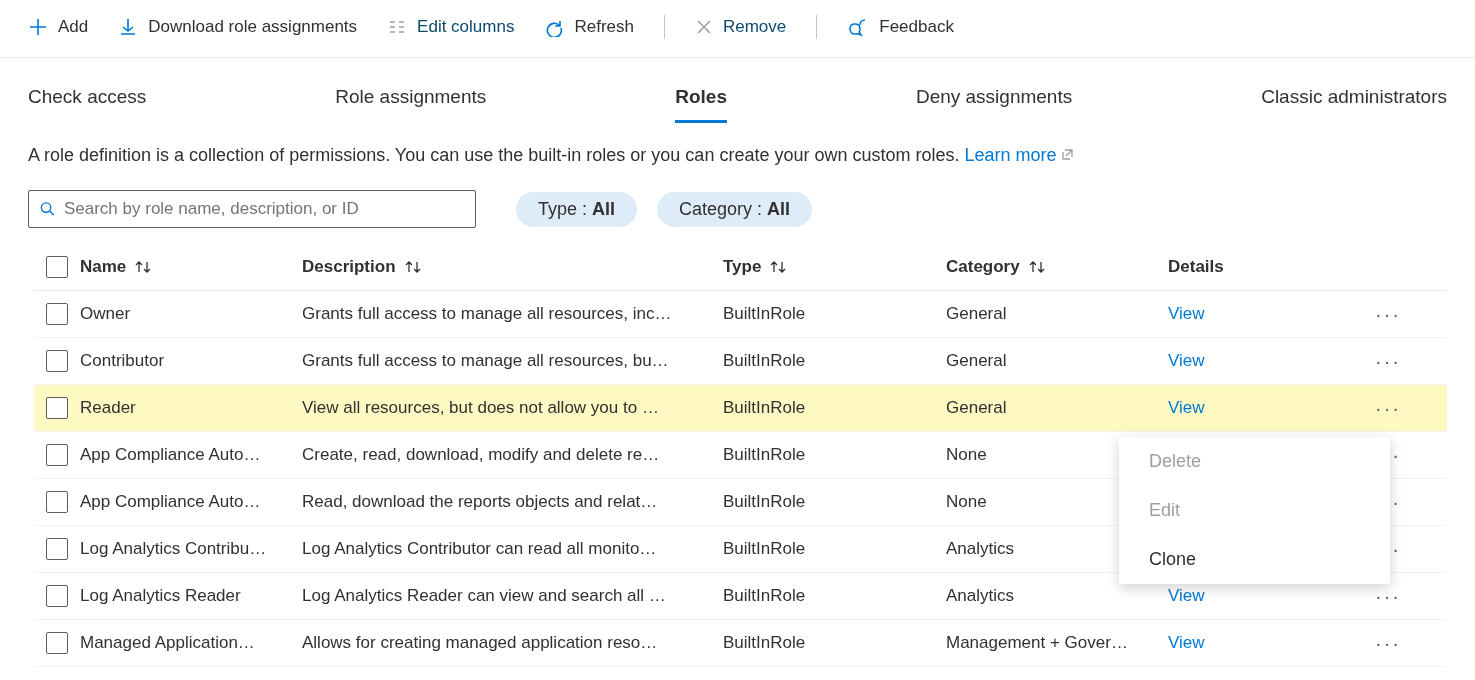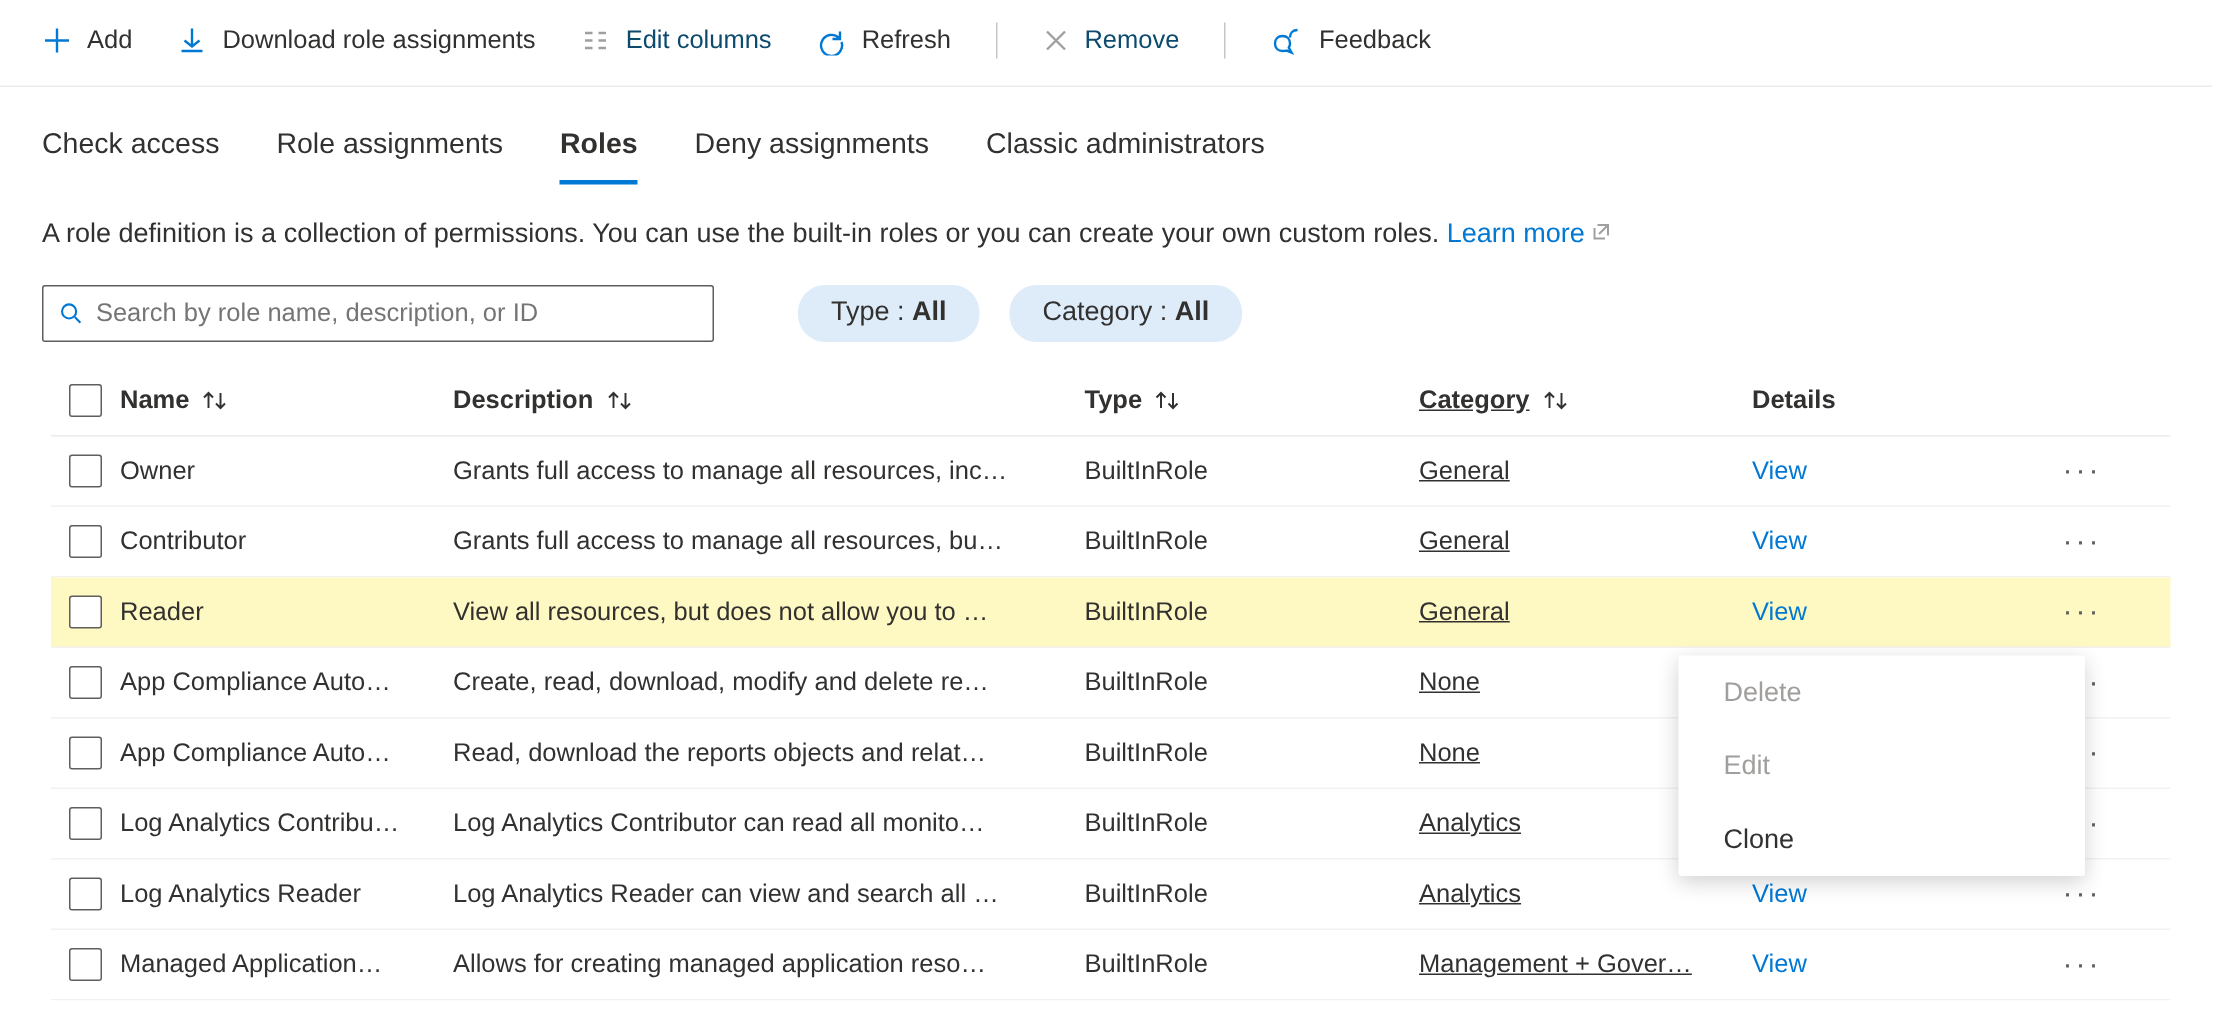--- a/index.html
+++ b/index.html
@@ -32,20 +32,21 @@
       width: 1px;
       height: 24px;
       background: #c8c6c4;
     }
     .icon-blue { stroke: #0078d4; fill: none; }
     .icon-gray { stroke: #a19f9d; fill: none; }
     .tabs {
       display: flex;
       gap: 38px;
       padding: 28px 28px 0;
+      justify-content: space-between;
     }
     .tab {
       font-size: 19px;
       padding-bottom: 12px;
       cursor: pointer;
       color: #323130;
     }
     .tab.active {
       font-weight: 600;
       border-bottom: 3px solid #0078d4;
@@ -54,21 +55,22 @@
       padding: 22px 28px 0;
       font-size: 18px;
       color: #323130;
     }
     .info-text a {
       color: #0078d4;
       text-decoration: none;
     }
     .controls-row {
       display: flex;
-      gap: 56px;
+      align-items: center;
+      gap: 40px;
       padding: 24px 28px 0;
     }
     .search-box {
       display: flex;
       align-items: center;
       gap: 8px;
       border: 1px solid #605e5c;
       border-radius: 2px;
       padding: 6px 10px;
       width: 448px;
@@ -103,21 +105,21 @@
       align-items: center;
       height: 47px;
       border-bottom: 1px solid #f3f2f1;
       font-size: 17px;
     }
     .tr.hovered { background: #fef9c3; }
     .col-check { width: 46px; display:flex; justify-content:center; }
     .col-name { width: 222px; white-space: nowrap; overflow:hidden; text-overflow:ellipsis; padding-right:6px;}
     .col-desc { width: 421px; white-space: nowrap; overflow:hidden; text-overflow:ellipsis; padding-right:8px;}
     .col-type { width: 223px; }
-    .col-cat { width: 222px; white-space: nowrap; overflow:hidden; text-overflow:ellipsis; padding-right:20px;text-decoration:underline;}
+    .col-cat { width: 222px; white-space: nowrap; overflow:hidden; text-overflow:ellipsis; padding-right:20px;}
     .col-details { width: 200px; }
     .col-menu { width: 40px; text-align: center; }
     .view-link { color: #0078d4; cursor: pointer; }
     .cbx {
       width: 22px; height: 22px;
       border: 1px solid #605e5c;
       border-radius: 2px;
       cursor: pointer;
       background:#fff;
     }

